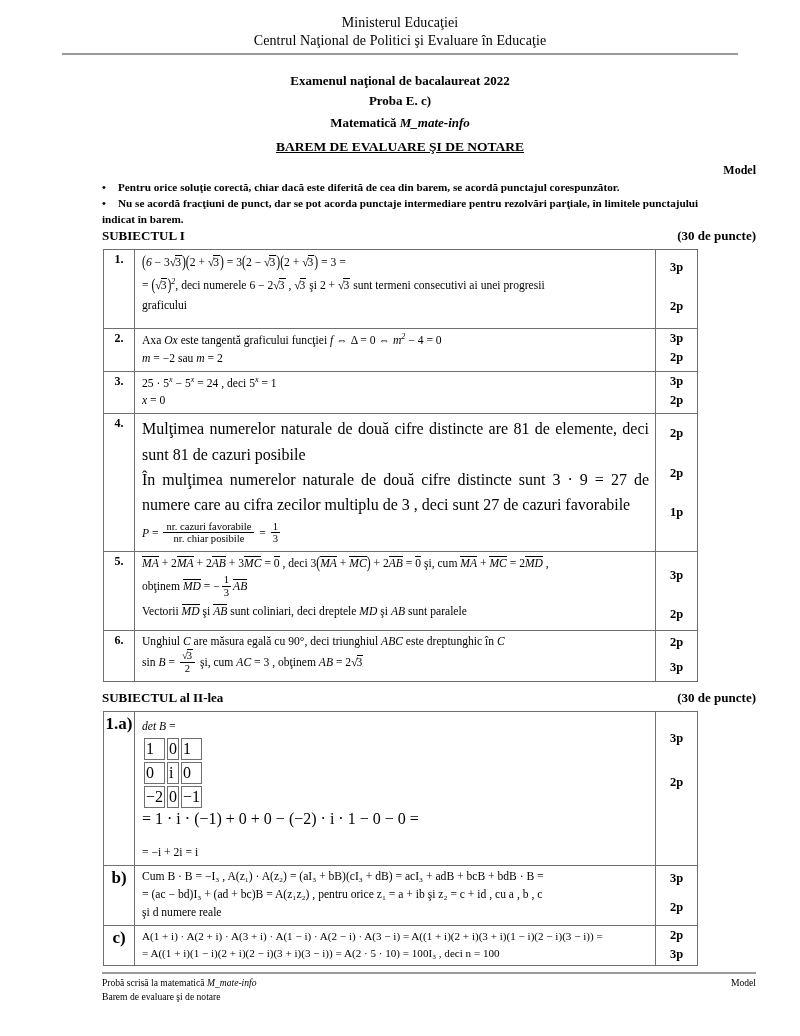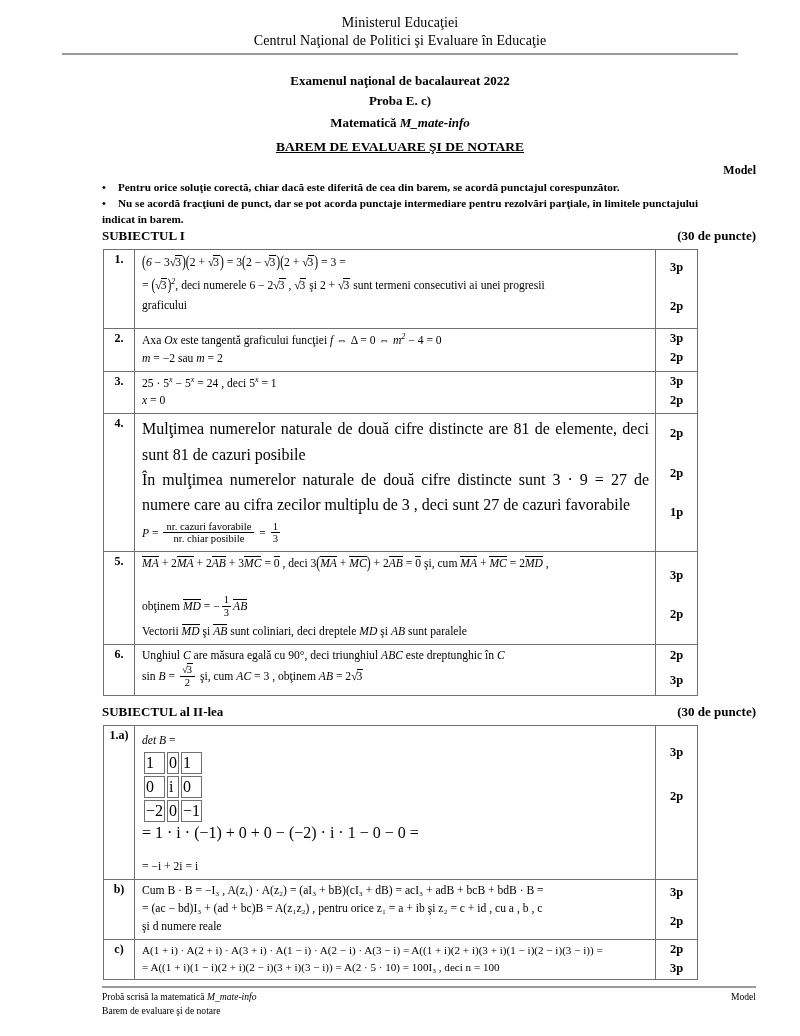--- a/index.html
+++ b/index.html
@@ -37,21 +37,21 @@
                 padding:0 44px 0 102px; font-size:13px; font-weight:bold; }
   .subject-hd.s1 { margin-bottom:5px; }
   .subject-hd.s2 { margin-top:8px;  margin-bottom:5px;text-align:right; }
 
   
   table.barem { border-collapse:collapse; margin-left:103px; width:595px;
                 table-layout:fixed; }
   table.barem td { border:1px solid #6f6f6f; vertical-align:top; }
   td.numcell   { width:31px;  text-align:center; font-size:12px; font-weight:bold;
                  padding:2px 0 0 0; }
-  td.numcell.lab { font-size:12px;margin-left:17px; }
+  td.numcell.lab { font-size:17px;margin-left:17px; }
   td.bodycell  { padding:2px 6px 3px 7px; }
   td.ptscell   { width:42px; text-align:center; font-size:12.5px; font-weight:bold;
                  padding:0; position:relative; }
   td.ptscell .pts-split { display:flex; flex-direction:column; height:100%; }
   td.ptscell .pts-split span { display:flex; align-items:center; justify-content:center; }
 
   .mline { font-size:11.6px; line-height:1.55; margin:0; }
   .mline.tall { line-height:1.9; }
   .txt  { font-size:16px; line-height:1.6; margin:0; }
   .just { text-align:justify; }
@@ -196,21 +196,21 @@
         </div>
       </td>
     </tr>
 
     <tr>
       <td class="numcell">5.</td>
       <td class="bodycell">
         <p class="mline" style="line-height:1.8">
           <span class="vec">MA</span> + 2<span class="vec">MA</span> + 2<span class="vec">AB</span> + 3<span class="vec">MC</span> = <span class="ovl">0</span> , deci 3<span class="bigp">(</span><span class="vec">MA</span> + <span class="vec">MC</span><span class="bigp">)</span> + 2<span class="vec">AB</span> = <span class="ovl">0</span> şi, cum <span class="vec">MA</span> + <span class="vec">MC</span> = 2<span class="vec">MD</span> ,
         </p>
-        <p class="mline" style="line-height:2.0;margin-top:20px">
+        <p class="mline" style="line-height:2.0;margin-top:0">
           <span>obţinem </span><span class="vec">MD</span> = −<span class="frac">
                 <span class="num">1</span>
                 <span class="den">3</span>
               </span><span class="vec">AB</span>
         </p>
         <p class="mline" style="margin-top:3px">
           Vectorii <span class="vec">MD</span> şi <span class="vec">AB</span> sunt coliniari, deci dreptele <i>MD</i> şi <i>AB</i> sunt paralele
         </p>
       </td>
       <td class="ptscell">

